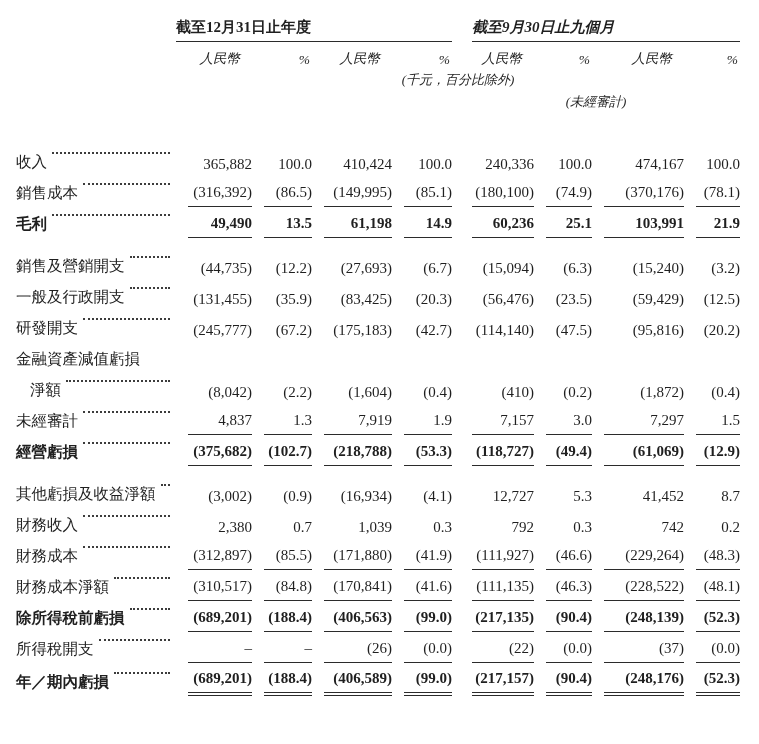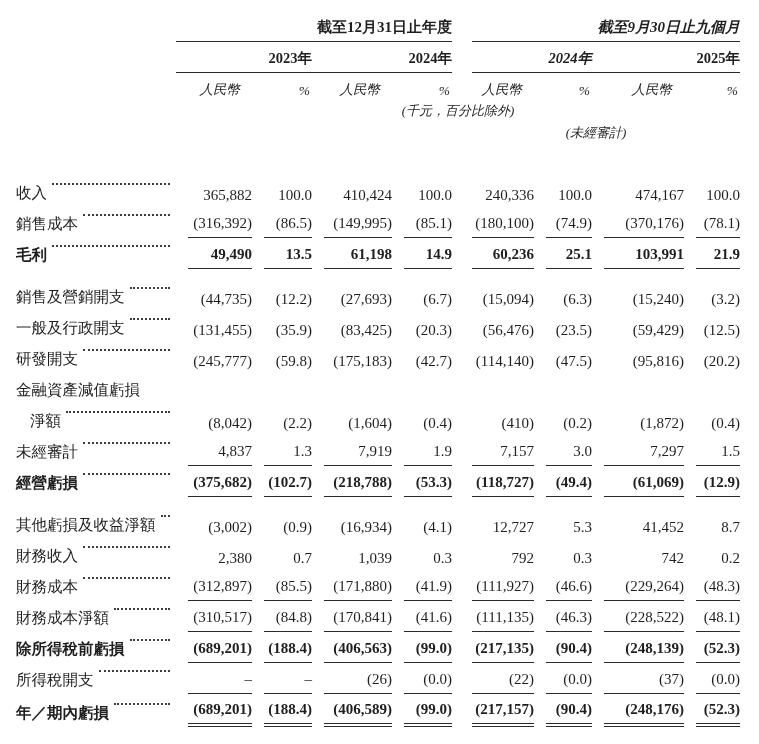--- a/index.html
+++ b/index.html
@@ -11,21 +11,21 @@
   table{
     border-collapse:collapse;
     table-layout:fixed;
     margin:10px 0 0 16px;
     width:724px;
   }
   td{padding:0;vertical-align:bottom;}
   
   thead td{vertical-align:bottom;}
   .grp .hline, .yr .hline{
-    font-weight:bold;font-size:15px;text-align:right;
+    font-weight:bold;font-size:15px;text-align:left;
     padding-bottom:4px;border-bottom:1px solid #2b2b2b;
   }
   .grp{padding-top:8px;}
   .yr .hline{font-size:14.5px;}
   .yr{padding-top:7px;}
   .gapL{padding-left:20px;font-style:italic;}
   .cur{
     font-style:italic;font-size:13.5px;text-align:right;
     padding:8px 12px 0 0;white-space:nowrap;
   }
@@ -82,35 +82,20 @@
       <td></td>
       <td colspan="4" class="grp">
         <div class="hline">截至12月31日止年度</div>
       </td>
       <td colspan="4" class="grp gapL">
         <div class="hline">截至9月30日止九個月</div>
       </td>
     </tr>
     <tr>
       <td></td>
-      <td colspan="2" class="yr">
-        <div class="hline">2023年</div>
-      </td>
-      <td colspan="2" class="yr">
-        <div class="hline">2024年</div>
-      </td>
-      <td colspan="2" class="yr gapL">
-        <div class="hline">2024年</div>
-      </td>
-      <td colspan="2" class="yr">
-        <div class="hline">2025年</div>
-      </td>
-    </tr>
-    <tr>
-      <td></td>
       <td class="cur">人民幣</td>
       <td class="cur pcth">%</td>
       <td class="cur">人民幣</td>
       <td class="cur pcth">%</td>
       <td class="cur">人民幣</td>
       <td class="cur pcth">%</td>
       <td class="cur">人民幣</td>
       <td class="cur pcth">%</td>
     </tr>
     <tr>
@@ -294,21 +279,21 @@
         <td class="lbl">
           <div class="lblflex">
             <span>研發開支</span>
             <span class="dots"></span>
           </div>
         </td>
         <td class="num c1">
           <div class="cw">(245,777)</div>
         </td>
         <td class="num c2">
-          <div class="cw">(59.8)</div>
+          <div class="cw">(67.2)</div>
         </td>
         <td class="num c3">
           <div class="cw">(175,183)</div>
         </td>
         <td class="num c4">
           <div class="cw">(42.7)</div>
         </td>
         <td class="num c5">
           <div class="cw">(114,140)</div>
         </td>

